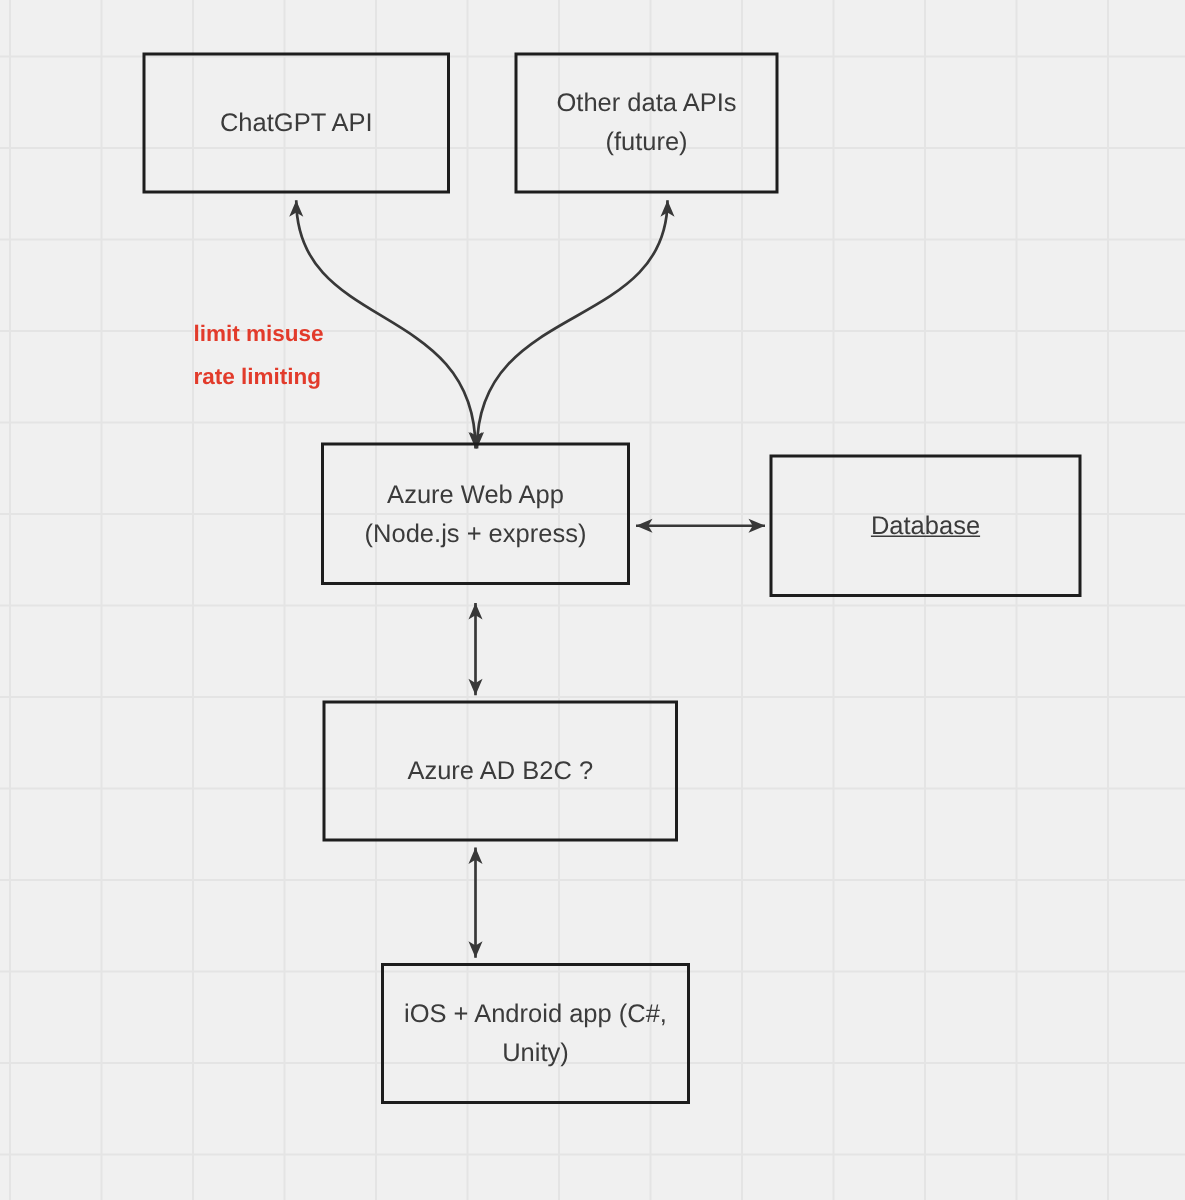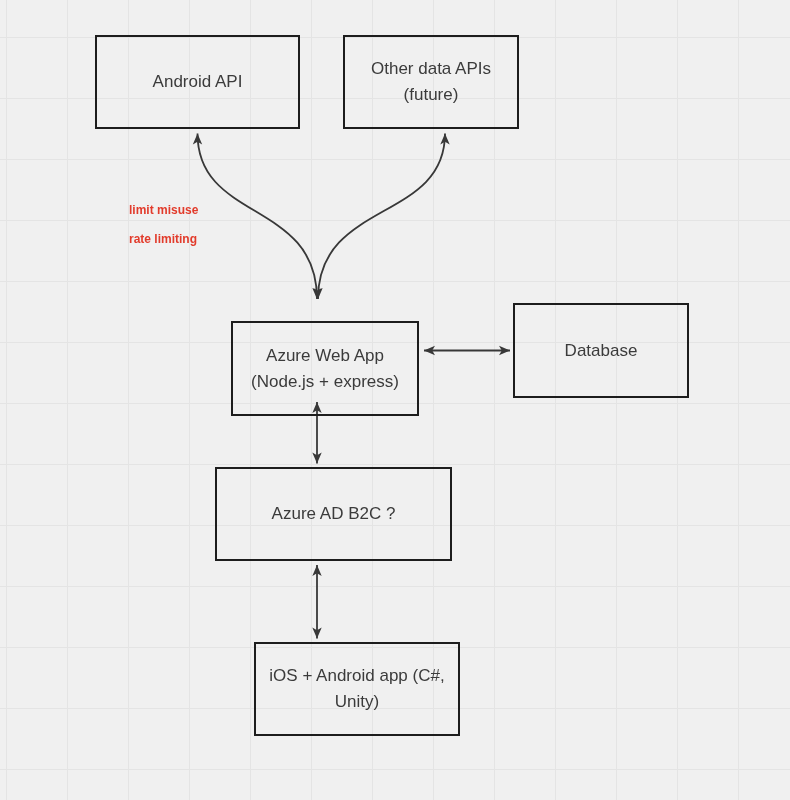--- a/index.html
+++ b/index.html
@@ -32,28 +32,28 @@
     background: transparent;
     display: flex; align-items: center; justify-content: center;
     text-align: center;
     color: #3b3b3b;
     font-size: 17px;
     line-height: 26px;
     white-space: pre-line;
   }
   #node-chatgpt-api   { left: 95px;  top: 35px;  width: 205px; height: 94px; }
   #node-other-apis    { left: 343px; top: 35px;  width: 176px; height: 94px; }
-  #node-azure-web-app { left: 214px; top: 321px; width: 188px; height: 95px; margin-left: 17px; }
-  #node-database      { left: 513px; top: 303px; width: 176px; height: 95px; }
+  #node-azure-web-app { left: 214px; top: 295px; width: 206px; height: 95px; }
+  #node-database      { left: 513px; top: 303px; width: 208px; height: 95px; text-decoration: underline; }
   #node-azure-ad-b2c  { left: 215px; top: 467px; width: 237px; height: 94px; }
   #node-mobile-app    { left: 214px; top: 642px; width: 206px; height: 94px; margin-left: 40px; }
   .annotation {
     position: absolute;
-    left: 129px; top: 196px;
-    font-size: 12px;
+    left: 129px; top: 208px;
+    font-size: 15px;
     font-weight: bold;
     line-height: 29px;
     color: #e23b2b;
     white-space: pre-line;
     text-align: left;
   }
 </style>
 </head>
 <body>
 
@@ -67,21 +67,21 @@
     </defs>
 
   <path d="M 197.5 133.5 C 197.5 222, 317 200, 317 299" class="edge" marker-end="url(#arrowhead)" marker-start="url(#arrowhead)"></path>
       <path d="M 445 133.5 C 445 222, 318 200, 318 299" class="edge" marker-end="url(#arrowhead)" marker-start="url(#arrowhead)"></path>
       <path d="M 424 350.5 L 510 350.5" class="edge" marker-end="url(#arrowhead)" marker-start="url(#arrowhead)"></path>
       <path d="M 317 402 L 317 463.5" class="edge" marker-end="url(#arrowhead)" marker-start="url(#arrowhead)"></path>
       <path d="M 317 565 L 317 638.5" class="edge" marker-end="url(#arrowhead)" marker-start="url(#arrowhead)"></path>
     </svg>
 
   <div class="node" id="node-chatgpt-api">
-    <span>Android API</span>
+    <span>ChatGPT API</span>
   </div>
 
   <div class="node" id="node-other-apis">
     <span>Other data APIs
 (future)</span>
   </div>
 
   <div class="node" id="node-azure-web-app">
     <span>Azure Web App
 (Node.js + express)</span>

